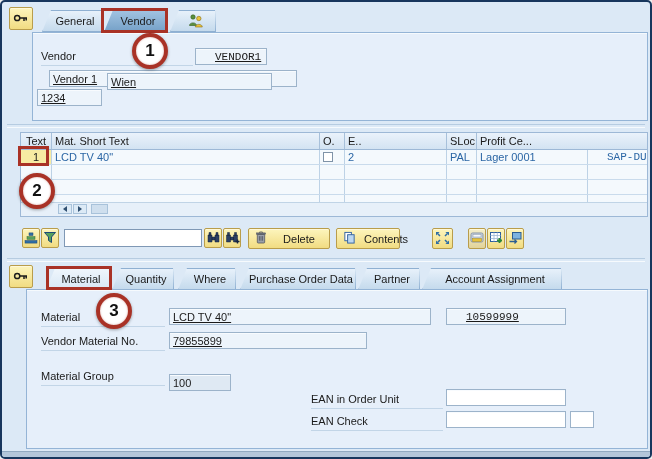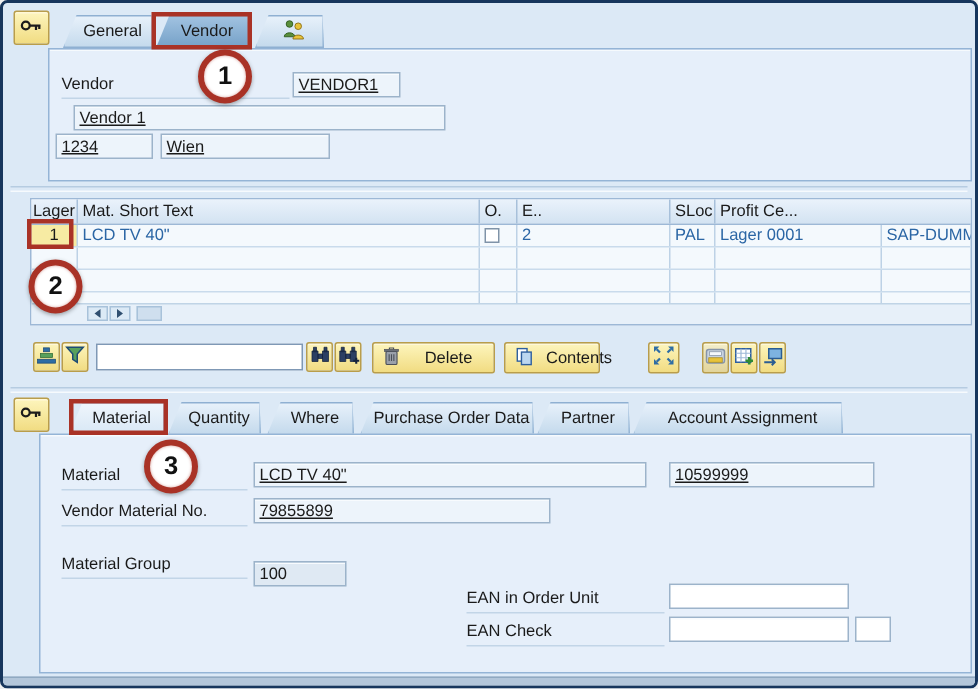--- a/index.html
+++ b/index.html
@@ -1,19 +1,19 @@
 <!DOCTYPE html>
 <html><head>
 <meta charset="utf-8">
 <style>
   html,body{margin:0;padding:0;background:#f0f0f0;}
   .screen{position:relative;width:652px;height:459px;box-sizing:border-box;
     background:#dce9f6;border:2px solid #17365d;border-radius:5px;overflow:hidden;
     font-family:"Liberation Sans",sans-serif;font-size:11px;color:#1a1a1a;}
-  .mono{font-family:Liberation Sans, sans-serif;}
+  .mono{font-family:Liberation Mono, monospace;margin-left:16px;}
   
   .ybtn{position:absolute;box-sizing:border-box;display:flex;align-items:center;justify-content:center;
     background:linear-gradient(#fdf5bd,#f1dc82);border:1px solid #b99d4b;border-radius:2px;
     box-shadow:inset 0 1px 0 #fff8d8;cursor:default;}
   
   .tab{position:absolute;top:0;height:22px;box-sizing:border-box;display:flex;align-items:center;justify-content:center;
     background:linear-gradient(#e9f2fb,#c3d9ec);clip-path:polygon(9px 0,calc(100% - 1px) 0,100% 100%,0 100%);
     box-shadow:inset 0 0 0 1px #8fb0d2;font-size:11px;padding:0 6px 0 12px;white-space:nowrap;}
   .tab.sel-dark{background:linear-gradient(#a3c4e2,#74a0c7);}
   .tab.sel-light{background:linear-gradient(#f0f6fc,#d7e7f5);}
@@ -87,30 +87,30 @@
     </div>
     <div class="fld" style="left:162px;top:15px;width:72px;">
       <span class="val mono">VENDOR1</span>
     </div>
     <div class="fld" style="left:16px;top:37px;width:248px;">
       <span class="val">Vendor 1</span>
     </div>
     <div class="fld" style="left:4px;top:56px;width:65px;">
       <span class="val">1234</span>
     </div>
-    <div class="fld" style="left:74px;top:56px;width:113px;">
+    <div class="fld" style="left:74px;top:40px;width:165px;">
       <span class="val">Wien</span>
     </div>
   </div>
 
   <div class="divider" style="top:122px;"></div>
 
   <div class="tframe">
     <div class="trow head">
-      <div class="tcell" style="justify-content:center;">Lager</div>
+      <div class="tcell" style="justify-content:center;">Text</div>
       <div class="tcell">Mat. Short Text</div>
       <div class="tcell">O.</div>
       <div class="tcell">E..</div>
       <div class="tcell">SLoc</div>
       <div class="tcell" style="border-right:none;">Profit Ce...</div>
     </div>
     <div class="trow">
       <div class="tcell" style="justify-content:center;background:#f7eba3;">1</div>
       <div class="tcell bluetxt">LCD TV 40"</div>
       <div class="tcell">
@@ -283,21 +283,21 @@
     <span>Account Assignment</span>
   </div>
 
   <div class="panel" style="left:24px;top:287px;width:622px;height:160px;">
     <div class="lbl" style="left:14px;top:21px;width:124px;">
       <span>Material</span>
     </div>
     <div class="fld" style="left:142px;top:18px;width:262px;">
       <span class="val">LCD TV 40"</span>
     </div>
-    <div class="fld" style="left:419px;top:18px;width:137px;">
+    <div class="fld" style="left:419px;top:18px;width:120px;">
       <span class="val mono">10599999</span>
     </div>
 
     <div class="lbl" style="left:14px;top:45px;width:124px;">
       <span>Vendor Material No.</span>
     </div>
     <div class="fld" style="left:142px;top:42px;width:198px;">
       <span class="val">79855899</span>
     </div>
 

